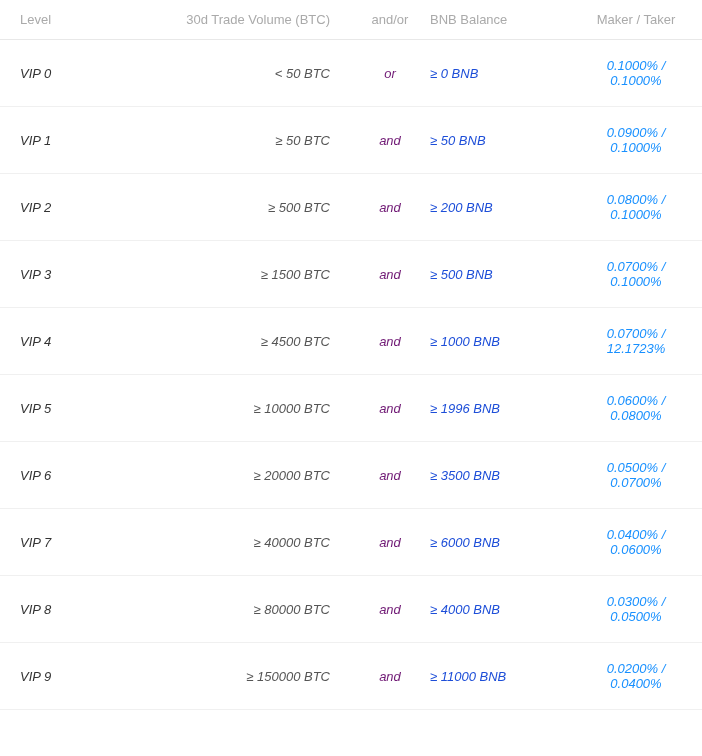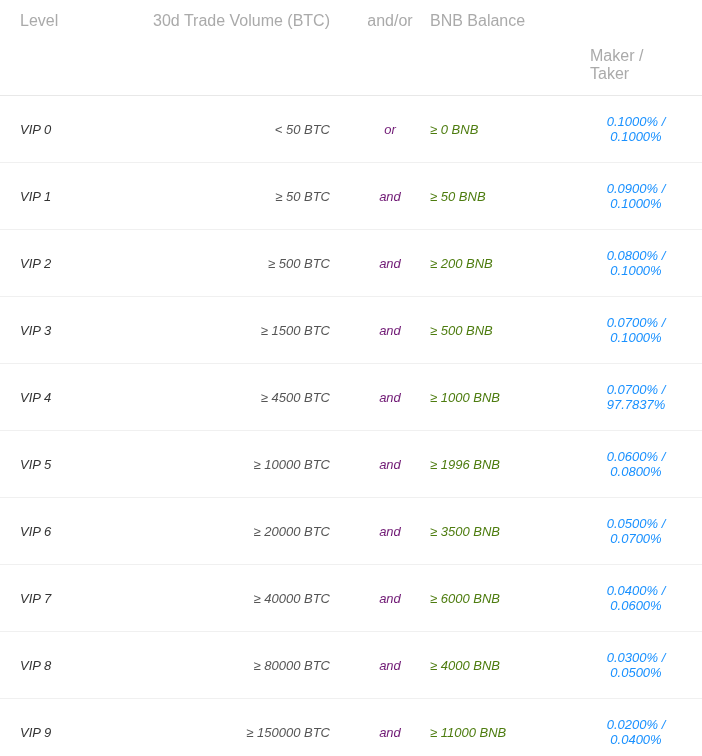--- a/index.html
+++ b/index.html
@@ -18,21 +18,21 @@
       width: 100%;
       padding: 0;
     }
     .table-header {
       display: grid;
       grid-template-columns: 120px 210px 80px 160px 1fr;
       padding: 12px 20px;
       border-bottom: 1px solid #e8e8e8;
     }
     .header-cell {
-      font-size: 16px;
+      font-size: 13px;
       color: #aaa;
       font-weight: 400;
     }
     .table-row {
       display: grid;
       grid-template-columns: 120px 210px 80px 160px 1fr;
       padding: 18px 20px;
       border-bottom: 1px solid #f0f0f0;
       align-items: center;
     }
@@ -48,37 +48,37 @@
     .cell-volume {
       text-align: right;
       padding-right: 20px;
     }
     .cell-operator {
       color: #701a75;
       font-weight: 500;
       text-align: center;
     }
     .cell-bnb {
-      color: #4d7c0f;
+      color: #1d4ed8;
     }
     .cell-fee {
       color: #1890ff;
       text-align: center;
     }
   </style>
 </head>
 <body>
 
 <div class="table-container">
   <div class="table-header">
     <div class="header-cell">Level</div>
     <div class="header-cell" style="text-align:right;padding-right:20px;">30d Trade Volume (BTC)</div>
     <div class="header-cell" style="text-align:center;">and/or</div>
     <div class="header-cell">BNB Balance</div>
-    <div class="header-cell" style="text-align:left;margin-top:35px;">Maker / Taker</div>
+    <div class="header-cell" style="text-align:center;">Maker / Taker</div>
   </div>
   <div id="table-body">
       <div class="table-row">
       <div class="cell cell-level">VIP 0</div>
       <div class="cell cell-volume">&lt; 50 BTC</div>
       <div class="cell cell-operator">or</div>
       <div class="cell cell-bnb">≥ 0 BNB</div>
       <div class="cell cell-fee">0.1000% / 0.1000%</div>
     </div>
       <div class="table-row">
@@ -100,21 +100,21 @@
       <div class="cell cell-volume">≥ 1500 BTC</div>
       <div class="cell cell-operator">and</div>
       <div class="cell cell-bnb">≥ 500 BNB</div>
       <div class="cell cell-fee">0.0700% / 0.1000%</div>
     </div>
       <div class="table-row">
       <div class="cell cell-level">VIP 4</div>
       <div class="cell cell-volume">≥ 4500 BTC</div>
       <div class="cell cell-operator">and</div>
       <div class="cell cell-bnb">≥ 1000 BNB</div>
-      <div class="cell cell-fee">0.0700% / 97.7837%</div>
+      <div class="cell cell-fee">0.0700% / 12.1723%</div>
     </div>
       <div class="table-row">
       <div class="cell cell-level">VIP 5</div>
       <div class="cell cell-volume">≥ 10000 BTC</div>
       <div class="cell cell-operator">and</div>
       <div class="cell cell-bnb">≥ 1996 BNB</div>
       <div class="cell cell-fee">0.0600% / 0.0800%</div>
     </div>
       <div class="table-row">
       <div class="cell cell-level">VIP 6</div>

